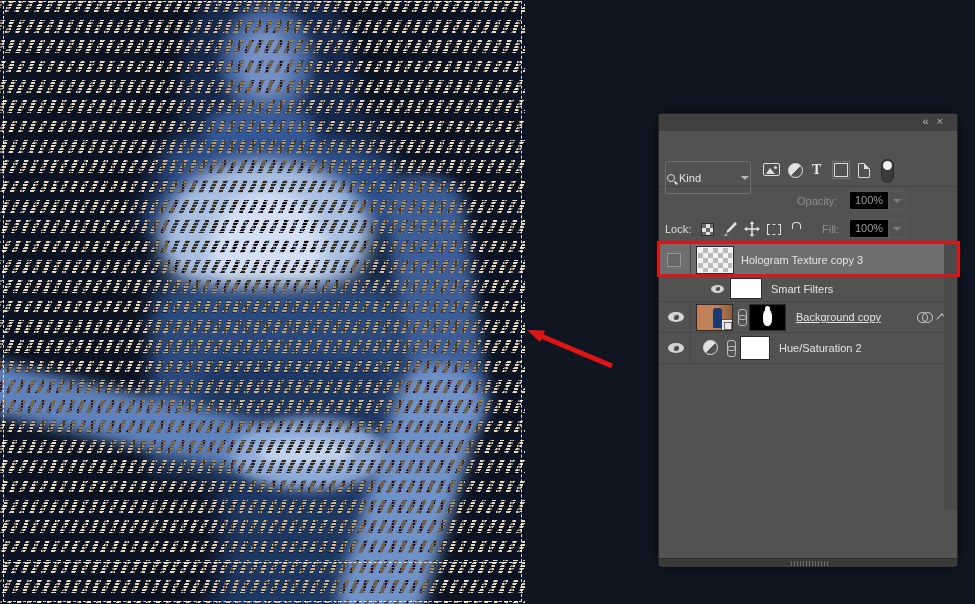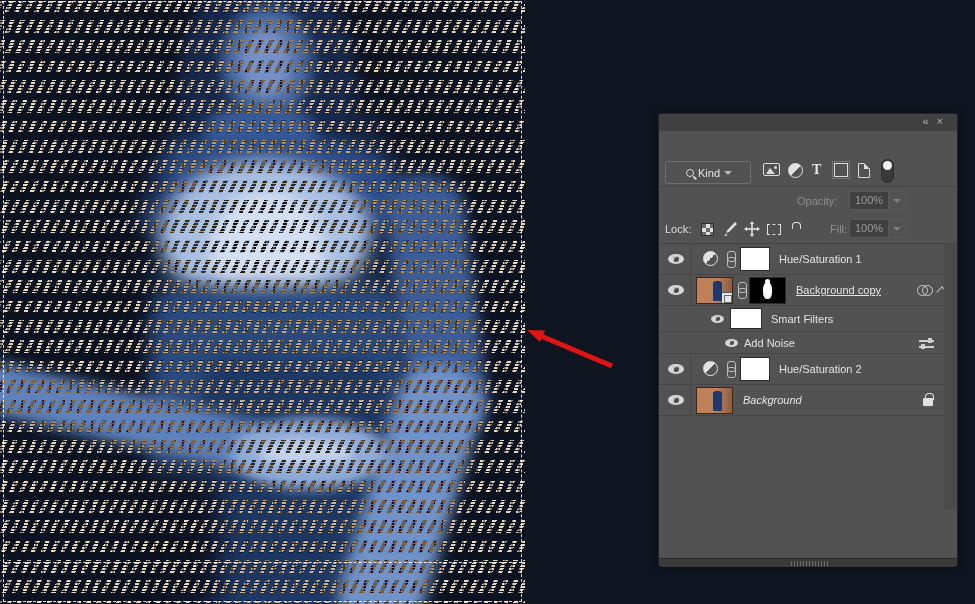--- a/index.html
+++ b/index.html
@@ -63,22 +63,22 @@
   }
   .titlebar { position:absolute; left:0; top:0; right:0; height:17px; background:#404040; border-radius:3px 3px 0 0; }
   .titlebar .glyphs { position:absolute; right:6px; top:1px; color:#b5b5b5; font-size:11px; letter-spacing:8px; }
   .tabbar { position:absolute; left:0; top:17px; right:0; height:25px; background:#393939; }
   .tab { position:absolute; top:0; height:25px; line-height:25px; padding:0 11px; color:#8f8f8f; border-right:1px solid #2f2f2f; }
   .tab.active { background:#525252; color:#f0f0f0; border-right:1px solid #2f2f2f; }
   .tab.t0 { left:0; } .tab.t1 { left:46px; }
   .panel-menu { position:absolute; right:6px; top:21px; color:#c8c8c8; font-size:13px; }
   .filter-row { position:absolute; left:0; top:42px; right:0; height:31px; border-bottom:1px solid #454545; }
   .kind-box {
-    position:absolute; left:6px; top:5px; width:86px; height:23px;
-    border:1px solid #6e6e6e; border-radius:2px; display:flex; align-items:center; gap:4px; padding:0 20px;
+    position:absolute; left:6px; top:5px; width:86px; height:33px;
+    border:1px solid #6e6e6e; border-radius:2px; display:flex; align-items:center; gap:4px; padding:0 1px;
     color:#e3e3e3;
   }
   .kind-box .chev { margin-left:auto; }
   .chev { width:0; height:0; border-left:4px solid transparent; border-right:4px solid transparent; border-top:4px solid #b9b9b9; display:inline-block; }
   .mag { width:8px; height:8px; border:1.4px solid #d8d8d8; border-radius:50%; position:relative; flex:none; }
   .mag::after { content:''; position:absolute; width:4px; height:1.6px; background:#d8d8d8; transform:rotate(45deg); left:6px; top:7px; }
   .f-ic { position:absolute; top:7px; }
   .ic-img { left:104px; width:17px; height:13px; border:1px solid #dcdcdc; border-radius:2px; }
   .ic-img::after { content:''; position:absolute; left:2px; bottom:1px; border-left:4px solid transparent; border-right:5px solid transparent; border-bottom:6px solid #dcdcdc; }
   .ic-img::before { content:''; position:absolute; right:2px; top:2px; width:3px; height:3px; border-radius:50%; background:#dcdcdc; }
@@ -92,21 +92,21 @@
   .ic-toggle::after { content:''; position:absolute; left:1px; top:1px; width:9px; height:9px; border-radius:50%; background:#f2f2f2; }
   .blend-row { position:absolute; left:0; top:73px; right:0; height:28px; }
   .dd {
     position:absolute; height:19px; border:1px solid #5e5e5e; background:#4a4a4a; color:#8e8e8e;
     line-height:17px; padding:0 5px; border-radius:2px;
   }
   .dd .chev { position:absolute; right:4px; top:6px; border-top-color:#7e7e7e; }
   .dd-mode { left:6px; top:4px; width:124px; }
   .lbl-dis { color:#8e8e8e; position:absolute; top:8px; }
   .lbl-ena { color:#dedede; position:absolute; top:8px; }
-  .val-box { position:absolute; top:4px; width:40px; height:19px; background:#404040; border:1px solid #5a5a5a; color:#9a9a9a; text-align:center; line-height:17px; border-radius:2px 0 0 2px; }
+  .val-box { position:absolute; top:4px; width:40px; height:19px; background:#000000; border:1px solid #5a5a5a; color:#9a9a9a; text-align:center; line-height:17px; border-radius:2px 0 0 2px; }
   .val-chev { position:absolute; top:4px; width:17px; height:19px; border:1px solid #5a5a5a; border-left:none; border-radius:0 2px 2px 0; }
   .val-chev .chev { position:absolute; left:4px; top:7px; border-top-color:#7e7e7e; }
   .lock-row { position:absolute; left:0; top:101px; right:0; height:29px; border-bottom:1px solid #454545; }
   .l-ic { position:absolute; top:8px; }
   .ic-checker { left:42px; width:13px; height:13px;
     background:conic-gradient(#e0e0e0 25%, #6a6a6a 0 50%, #e0e0e0 0 75%, #6a6a6a 0);
     background-size:8px 8px; border:1px solid #2e2e2e; }
   .ic-brush { left:63px; top:6px; }
   .ic-move { left:85px; top:6px; }
   .ic-art { left:108px; top:9px; width:14px; height:11px; border:1px solid #e0e0e0; border-style:dashed solid; }
@@ -256,86 +256,72 @@
         </g>
         <g fill="#e0e0e0">
           <polygon points="8,0 5.8,3 10.2,3"></polygon>
           <polygon points="8,16 5.8,13 10.2,13"></polygon>
           <polygon points="0,8 3,5.8 3,10.2"></polygon>
           <polygon points="16,8 13,5.8 13,10.2"></polygon>
         </g>
       </svg>
     <span class="l-ic ic-art"></span>
     <span class="l-ic ic-lock lock-glyph"></span>
-    <span class="lbl-dis" style="left:171px;">Fill:</span>
+    <span class="lbl-dis" style="left:163px;">Fill:</span>
     <span class="val-box" style="left:190px;">100%</span>
     <span class="val-chev" style="left:230px;">
         <span class="chev"></span>
       </span>
   </div>
 
   <div class="rows">
 
-
-    <div class="row h31">
+    <div class="row h32 selected">
       <div class="eyecol">
-          <span class="eye"></span>
-        </div>
-      <span class="half-circle" style="position:absolute; left:44px; top:7px;"></span>
-      <span class="chain" style="position:absolute; left:68px; top:7px;"></span>
-      <span class="thumb mask-white" style="left:81px; top:3px; width:30px; height:24px;"></span>
-      <span class="lname" style="left:120px; top:9px;">Hue/Saturation 1</span>
-    </div>
-
+        <span class="vis-checkbox"></span>
+      </div>
+      <span class="thumb checker"></span>
+      <span class="lname" style="left:82px; top:10px;">Hologram Texture copy 3</span>
+      <div class="red-box"></div>
+    </div>
+
+
+
+    <div class="row h26">
+      <span class="eye sm" style="left:52px;"></span>
+      <span class="thumb mask-white" style="left:71px; top:2px; width:32px; height:21px;"></span>
+      <span class="lname" style="left:112px; top:7px;">Smart Filters</span>
+    </div>
 
     <div class="row h31">
       <div class="eyecol">
           <span class="eye"></span>
         </div>
       <span class="thumb photo" style="left:37px; top:2px; width:37px; height:27px;">
         <span class="badge-so"></span>
       </span>
       <span class="chain" style="position:absolute; left:79px; top:7px;"></span>
       <span class="thumb mask-black" style="left:90px; top:2px; width:37px; height:27px;"></span>
       <span class="lname underlined" style="left:137px; top:9px;">Background copy</span>
       <span class="dbl-circle" style="left:258px; top:9px;"></span>
       <span class="caret-up" style="left:279px; top:13px;"></span>
     </div>
 
-    <div class="row h26">
-      <span class="eye sm" style="left:52px;"></span>
-      <span class="thumb mask-white" style="left:71px; top:2px; width:32px; height:21px;"></span>
-      <span class="lname" style="left:112px; top:7px;">Smart Filters</span>
-    </div>
-
-    <div class="row h22">
-      <span class="eye sm" style="left:66px;"></span>
-      <span class="lname" style="left:85px; top:5px;">Add Noise</span>
-      <span class="sliders" style="left:260px; top:6px;"></span>
-    </div>
 
     <div class="row h31">
       <div class="eyecol">
           <span class="eye"></span>
         </div>
       <span class="half-circle" style="position:absolute; left:44px; top:7px;"></span>
       <span class="chain" style="position:absolute; left:68px; top:7px;"></span>
       <span class="thumb mask-white" style="left:81px; top:3px; width:30px; height:24px;"></span>
       <span class="lname" style="left:120px; top:9px;">Hue/Saturation 2</span>
     </div>
 
 
-    <div class="row h31">
-      <div class="eyecol">
-          <span class="eye"></span>
-        </div>
-      <span class="thumb photo" style="left:37px; top:2px; width:37px; height:27px;"></span>
-      <span class="lname italic" style="left:84px; top:9px;">Background</span>
-      <span class="lock-glyph" style="position:absolute; left:264px; top:13px;"></span>
-    </div>
 
   </div>
   <div class="gutter"></div>
 
 
   <div class="resize-strip">
     <span class="grip"></span>
   </div>
 
 </div>

